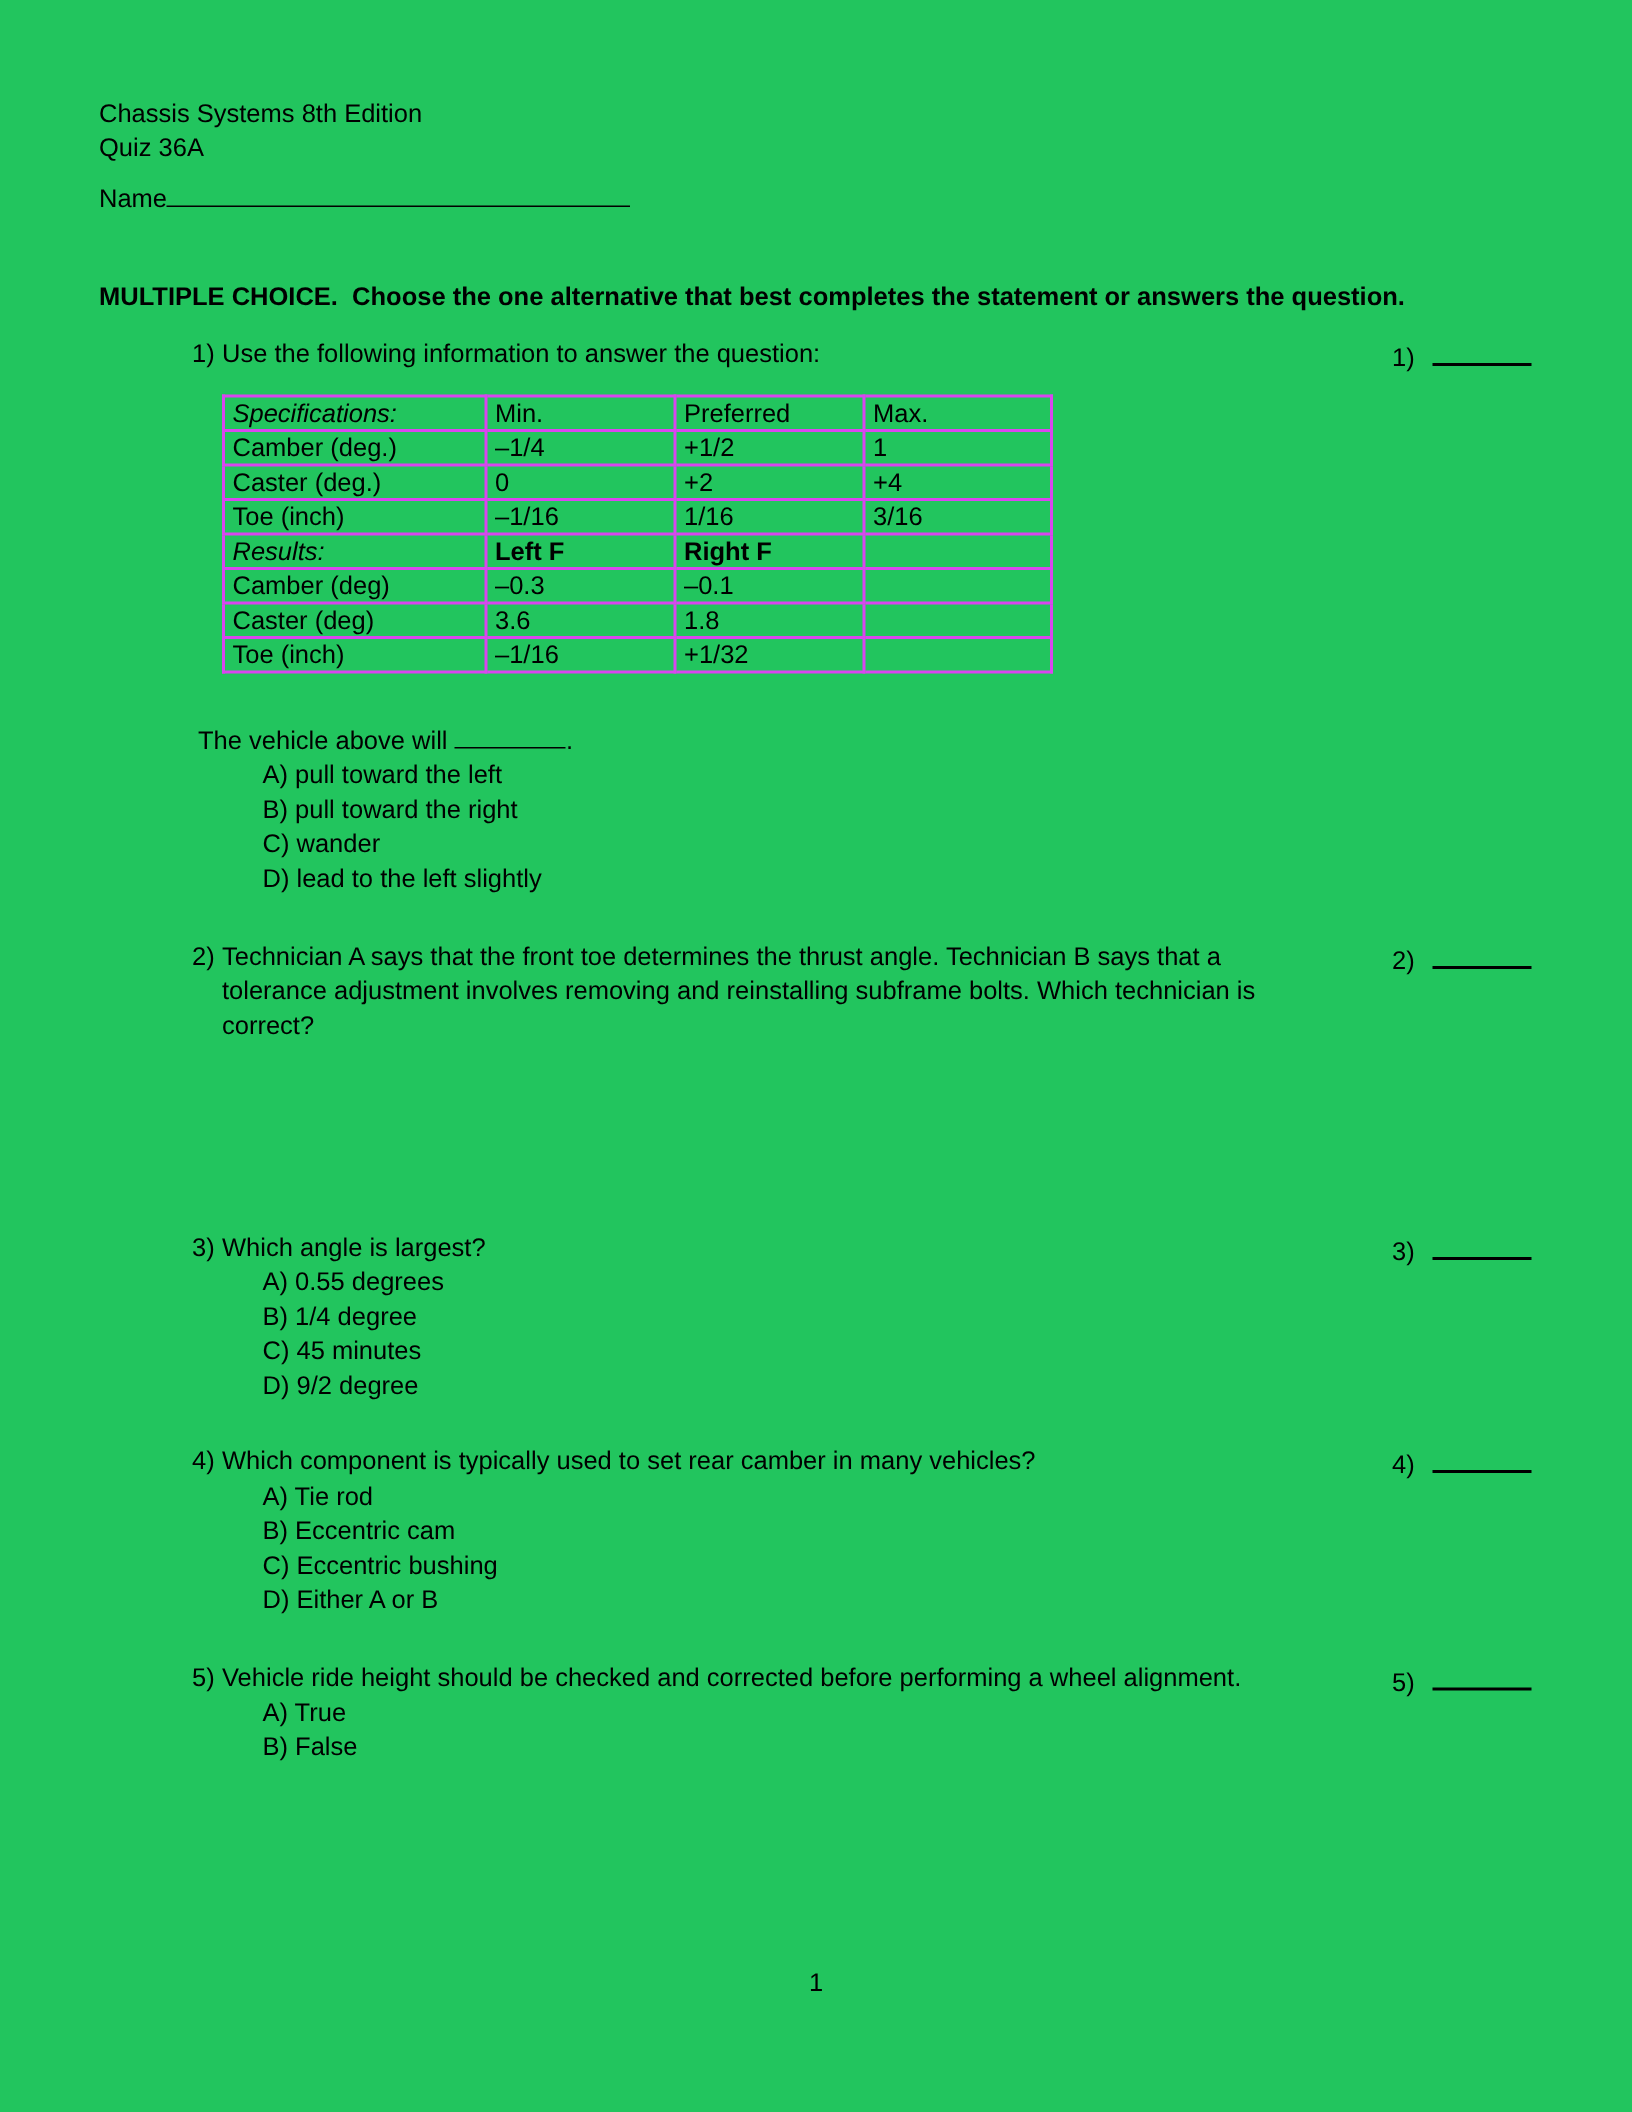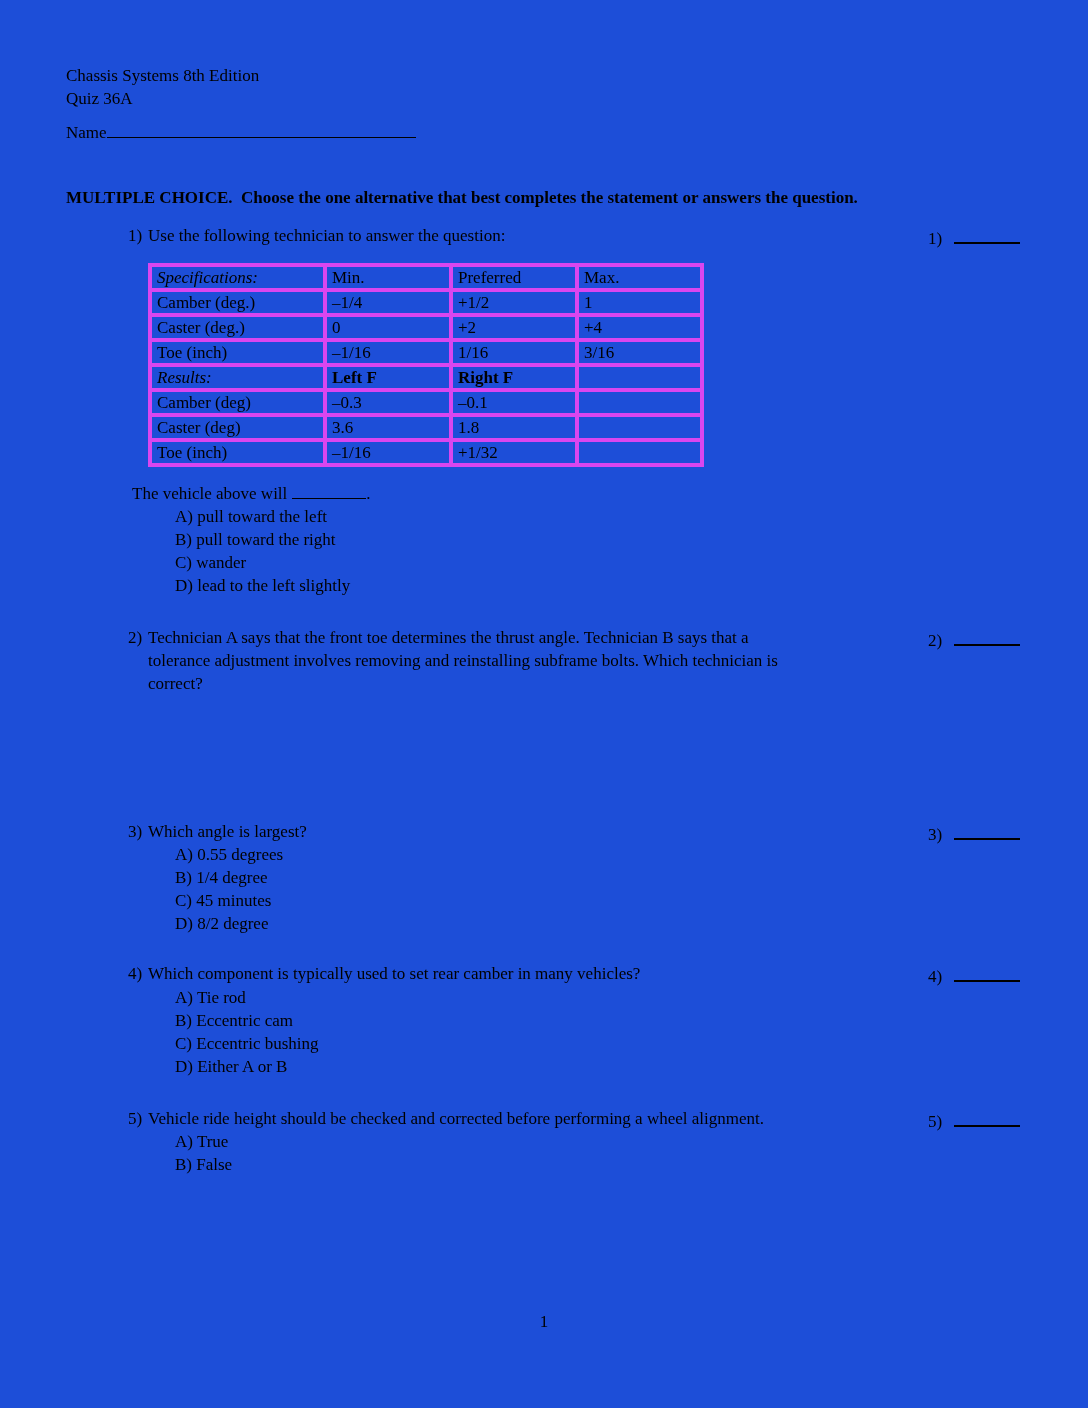--- a/index.html
+++ b/index.html
@@ -1,21 +1,21 @@
 <!DOCTYPE html>
 <html><head>
 <meta charset="utf-8">
 <style>
   html, body { margin: 0; padding: 0; background: #e8e8e8; }
   .page {
     position: relative;
     width: 1088px;
     height: 1408px;
-    background: #1d4ed8;
-    font-family: Liberation Serif, serif;
+    background: #22c55e;
+    font-family: Liberation Sans, sans-serif;
     font-size: 17px;
     color: #000000;
     line-height: 23px;
     margin: 0 auto;
     overflow: hidden;
   }
   .abs { position: absolute; }
 
   .doc-header { left: 66px; top: 64px; }
   .name-row { left: 66px; top: 120px; }
@@ -62,21 +62,21 @@
 
   table.spec-table {
     position: absolute;
     left: 148px;
     top: 263px;
     border-collapse: collapse;
     font-size: 17px;
     table-layout: fixed;
   }
   .spec-table td {
-    border: 4px solid #d946ef;
+    border: 2px solid #d946ef;
     height: 21px;
     line-height: 21px;
     padding: 0 5px;
     overflow: hidden;
   }
   .spec-table td.lab { text-align: left; }
   .spec-table td.val { text-align: left; }
   .it { font-style: italic; }
   .bd { font-weight: bold; }
 
@@ -93,21 +93,21 @@
   </div>
 
   <div class="abs instructions">MULTIPLE CHOICE.  Choose the one alternative that best completes the statement or answers the question.</div>
 
   <div class="abs name-row">
     <span>Name</span><span class="name-blank"></span>
   </div>
 
   <div class="abs q" style="top:224px">
     <span class="qnum">1)</span>
-    <div class="qtext">Use the following technician to answer the question:</div>
+    <div class="qtext">Use the following information to answer the question:</div>
   </div>
   <div class="abs ans" style="top:224px">
     <span>1)</span><span class="ans-blank"></span>
   </div>
 
   <table class="spec-table">
     <colgroup>
         <col style="width:175px">
         <col style="width:126px">
         <col style="width:126px">
@@ -189,21 +189,21 @@
     <span class="qnum">3)</span>
     <div class="qtext">Which angle is largest?</div>
   </div>
   <div class="abs ans" style="top:820px">
     <span>3)</span><span class="ans-blank"></span>
   </div>
   <div class="abs options" style="top:843px">
     <div class="option">A) 0.55 degrees</div>
     <div class="option">B) 1/4 degree</div>
     <div class="option">C) 45 minutes</div>
-    <div class="option">D) 8/2 degree</div>
+    <div class="option">D) 9/2 degree</div>
   </div>
 
   <div class="abs q" style="top:962px">
     <span class="qnum">4)</span>
     <div class="qtext">Which component is typically used to set rear camber in many vehicles?</div>
   </div>
   <div class="abs ans" style="top:962px">
     <span>4)</span><span class="ans-blank"></span>
   </div>
   <div class="abs options" style="top:986px">

